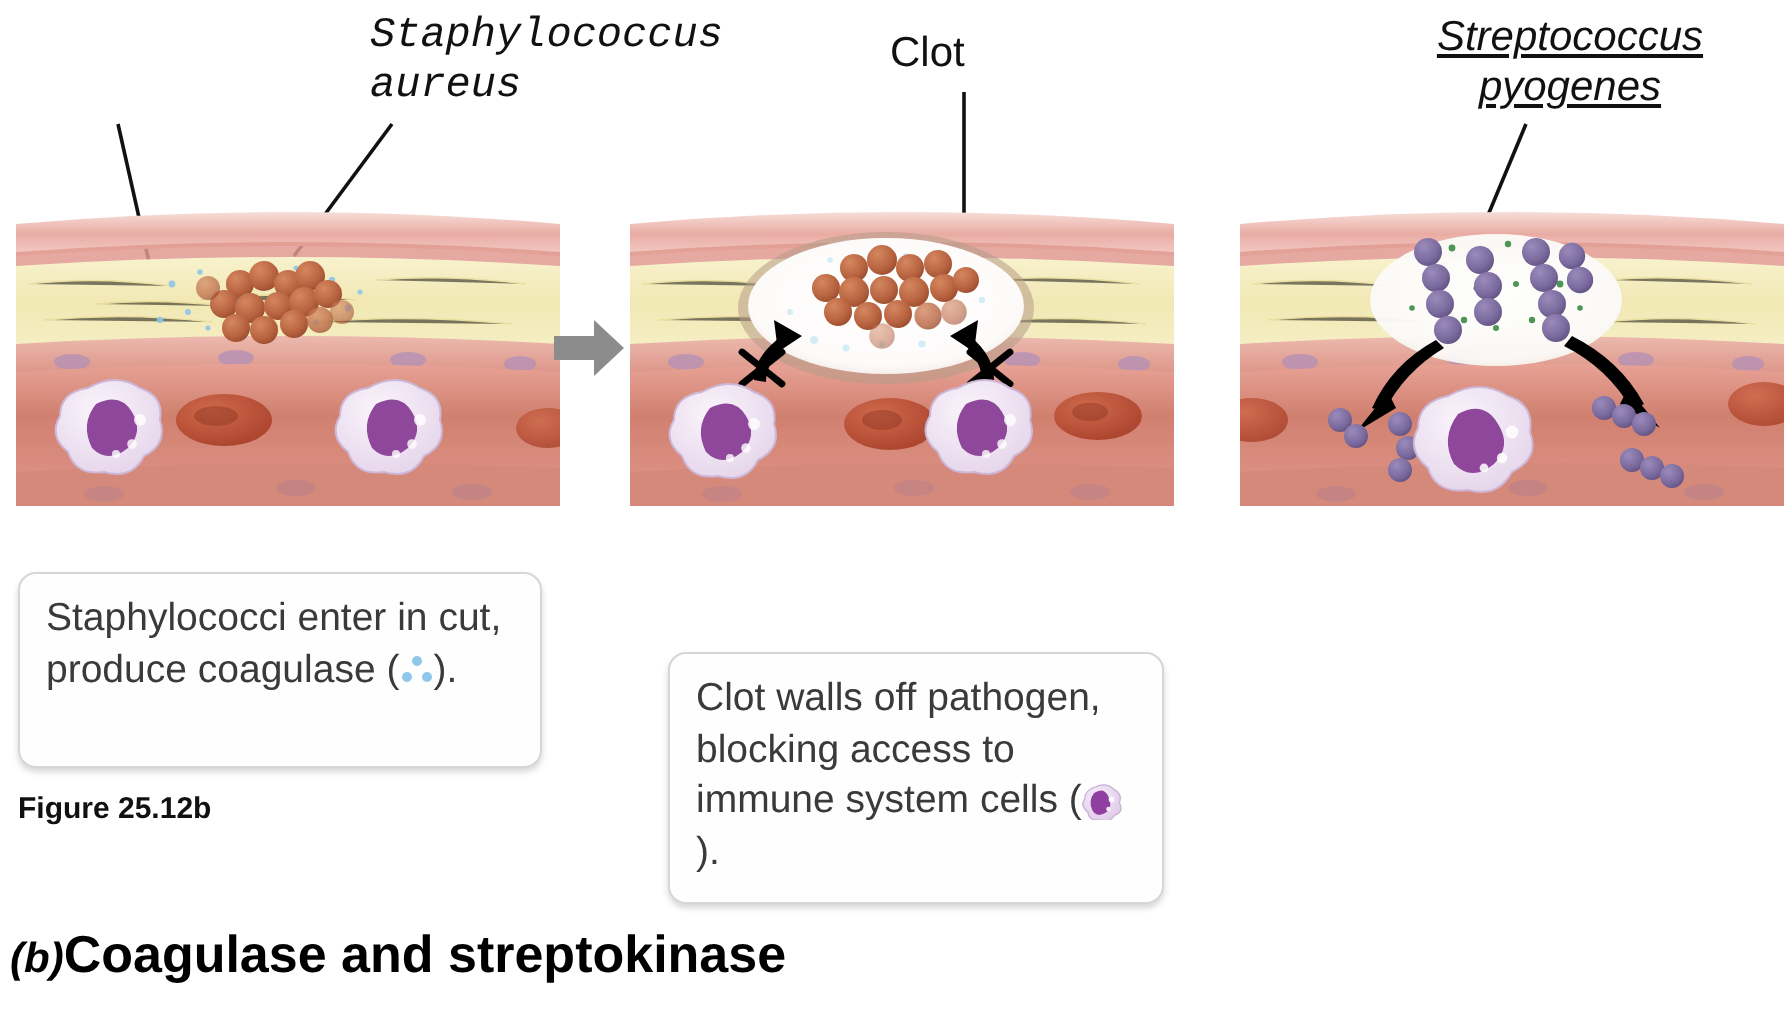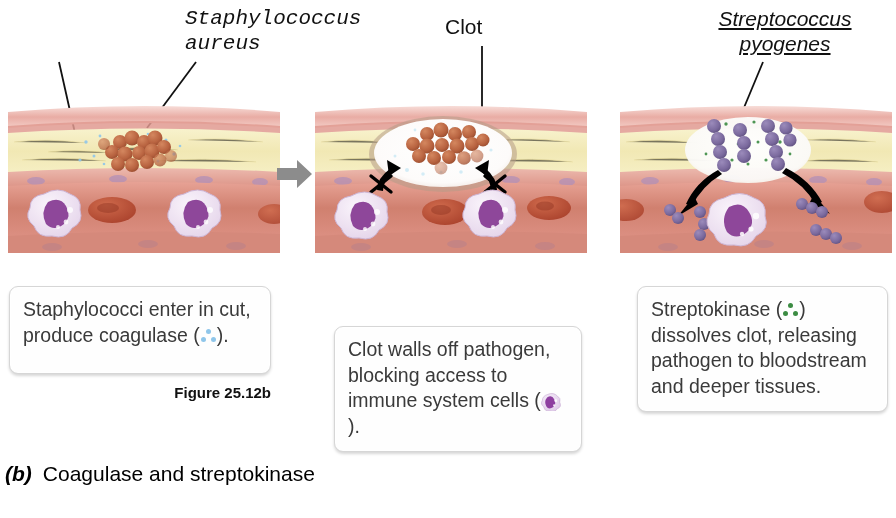--- a/index.html
+++ b/index.html
@@ -32,44 +32,44 @@
   .caption{
     position:absolute;box-sizing:border-box;
     background:#fefefe;
     border:1px solid #d6d6d6;
     border-radius:9px;
     box-shadow:0 2px 3px rgba(0,0,0,.16), 0 0 0 1px rgba(255,255,255,.6) inset;
     color:#3a3a3a;
     font-size:19.5px;line-height:25.5px;
     padding:10px 12px 8px 13px;
   }
-  #caption-1{left:9px;top:286px;width:262px;height:88px;}
+  #caption-1{left:9px;top:286px;width:262px;height:98px;}
   #caption-2{left:334px;top:286px;width:248px;height:126px;margin-top:40px;}
   #caption-3{left:637px;top:286px;width:251px;height:126px;}
 
   
   .triad{position:relative;display:inline-block;width:17px;height:15px;vertical-align:-2px;}
   .triad i{position:absolute;width:5px;height:5px;border-radius:50%;display:block;}
   .triad i.t{left:6px;top:0px;}
   .triad i.l{left:1px;top:8px;}
   .triad i.r{left:11px;top:8px;}
   .triad.blue i{background:#8fc6ea;}
   .triad.green i{background:#3c8c43;}
 
   
   .cellsym{display:inline-block;width:20px;height:19px;vertical-align:-4px;}
 
   
   #figure-number{
-    position:absolute;left:9px;top:384px;width:262px;text-align:right;
+    position:absolute;left:9px;top:396px;width:262px;text-align:left;
     font-size:15px;font-weight:bold;color:#111;
   }
   #part-caption{position:absolute;left:5px;top:462px;color:#000;white-space:nowrap;}
   #part-caption .part-letter{font-style:italic;font-weight:bold;font-size:21px;}
-  #part-caption .part-title{font-weight:normal;font-size:21px;margin-left:11px;}
+  #part-caption .part-title{font-weight:bold;font-size:26px;margin-left:0;}
 </style>
 </head>
 <body>
 
 <div class="stage">
 
 
   <div class="label italic" id="label-staph">
     <div>Staphylococcus</div>
     <div>aureus</div>
@@ -524,23 +524,20 @@
       </defs>
       <path d="M8,3 q7,-3 12,2 q5,3 3,8 q3,6 -3,8 q-3,5 -9,3 q-7,1 -8,-5 q-5,-4 -2,-8 q0,-6 7,-8 Z" fill="url(#symg)" stroke="#c9aed4" stroke-width="0.8"></path>
       <path d="M7,7 q6,-4 9,2 q3,6 -1,10 q-6,4 -9,-1 q-3,-6 1,-11 Z" fill="#8e3fa0"></path>
       <g fill="#ffffff" opacity="0.85">
           <circle cx="18" cy="11" r="1.8"></circle>
           <circle cx="16" cy="17" r="1.4"></circle>
         </g>
     </svg><span>).</span>
   </div>
 
-  <div class="caption" id="caption-3">
-    <span>Streptokinase (</span><span class="triad green"><i class="t"></i><i class="l"></i><i class="r"></i></span><span>) dissolves clot, releasing pathogen to bloodstream and deeper tissues.</span>
-  </div>
 
   <div id="figure-number">Figure 25.12b</div>
 
   <div id="part-caption">
     <span class="part-letter">(b)</span><span class="part-title">Coagulase and streptokinase</span>
   </div>
 
 </div>
 
 </body></html>

